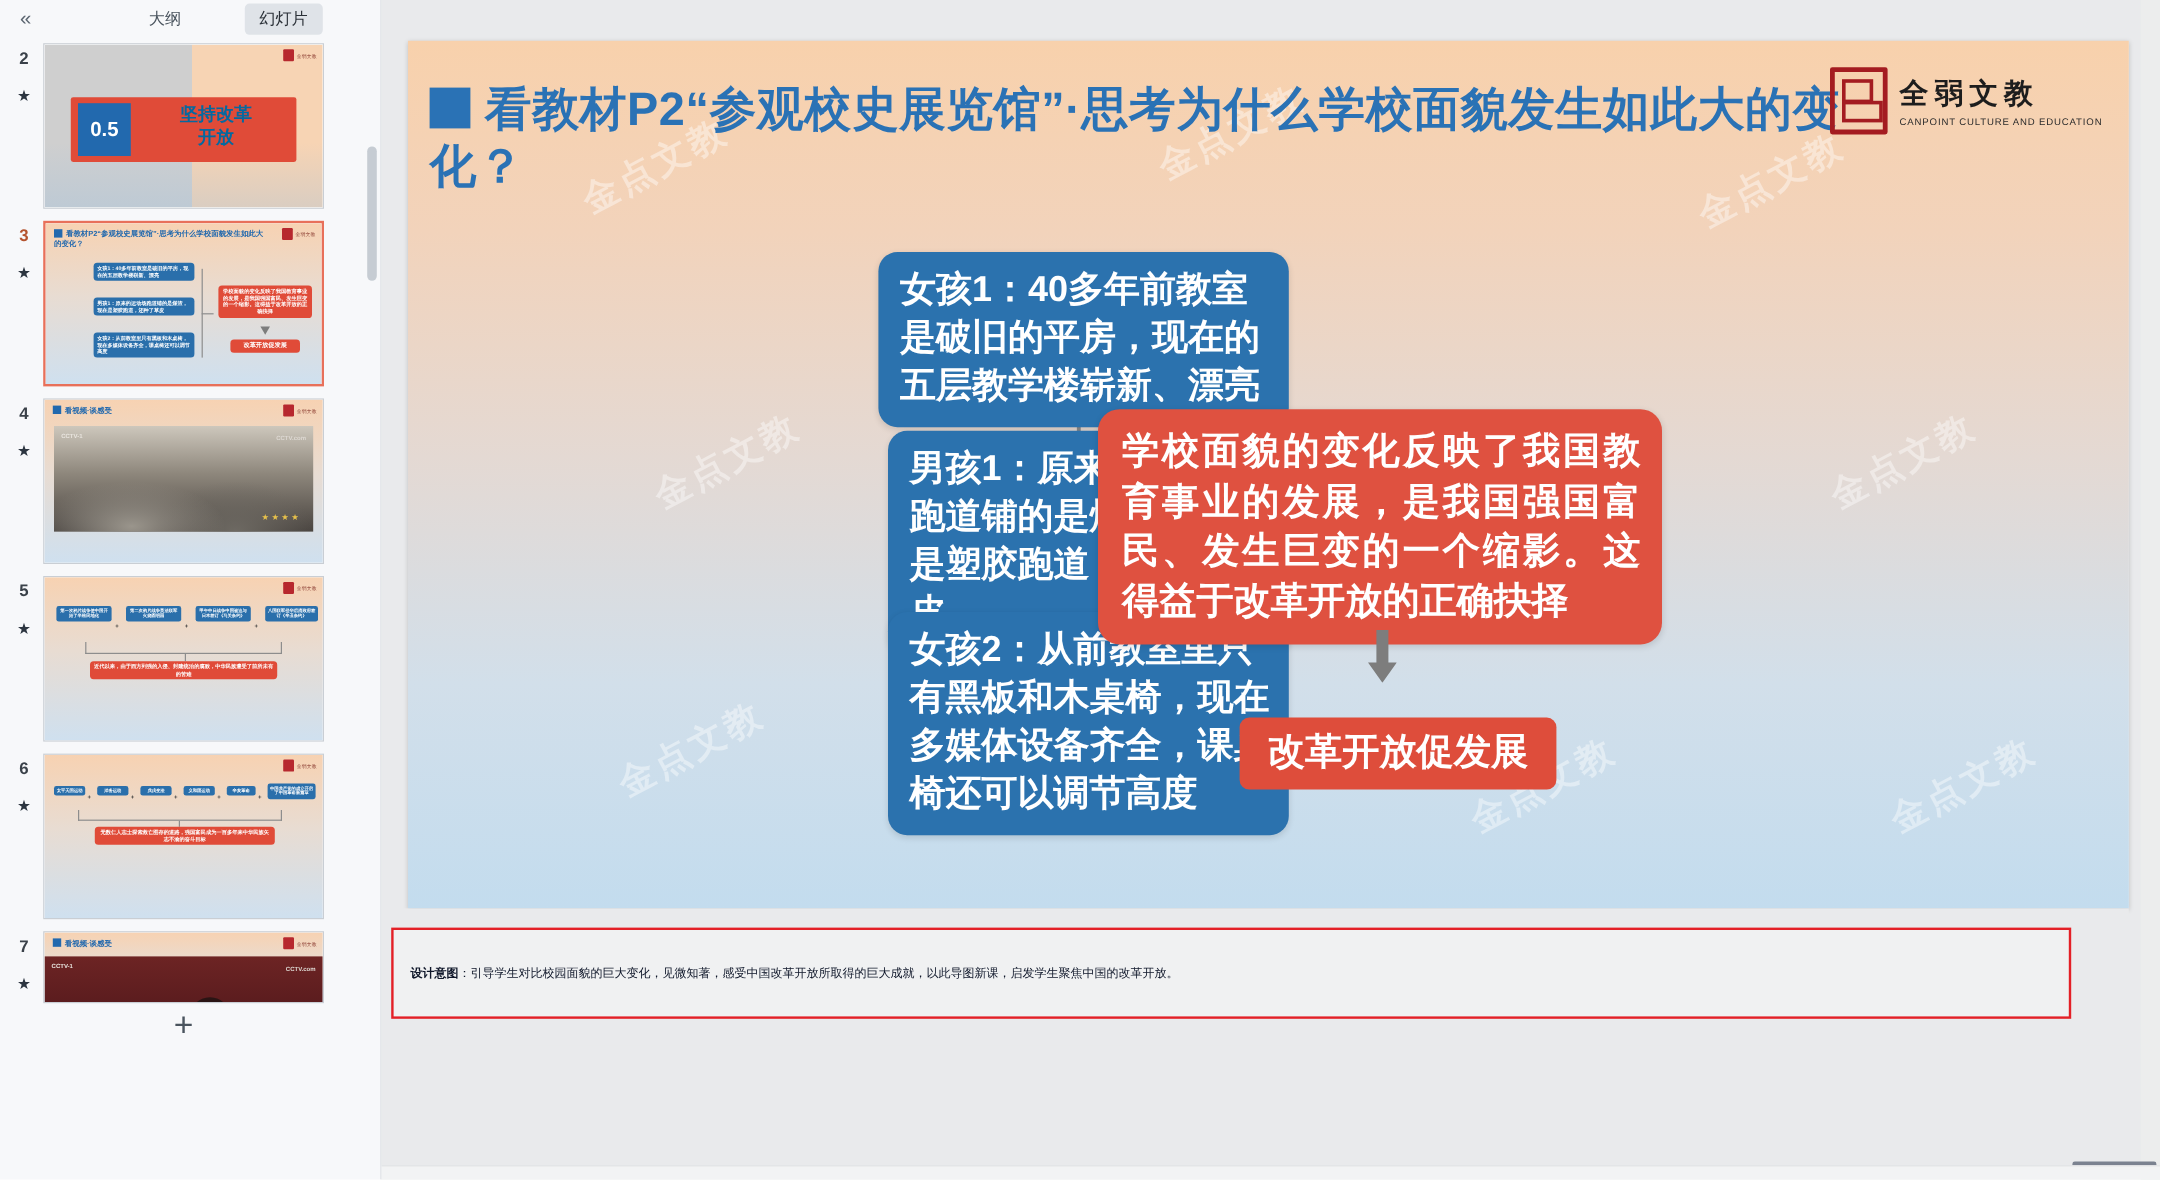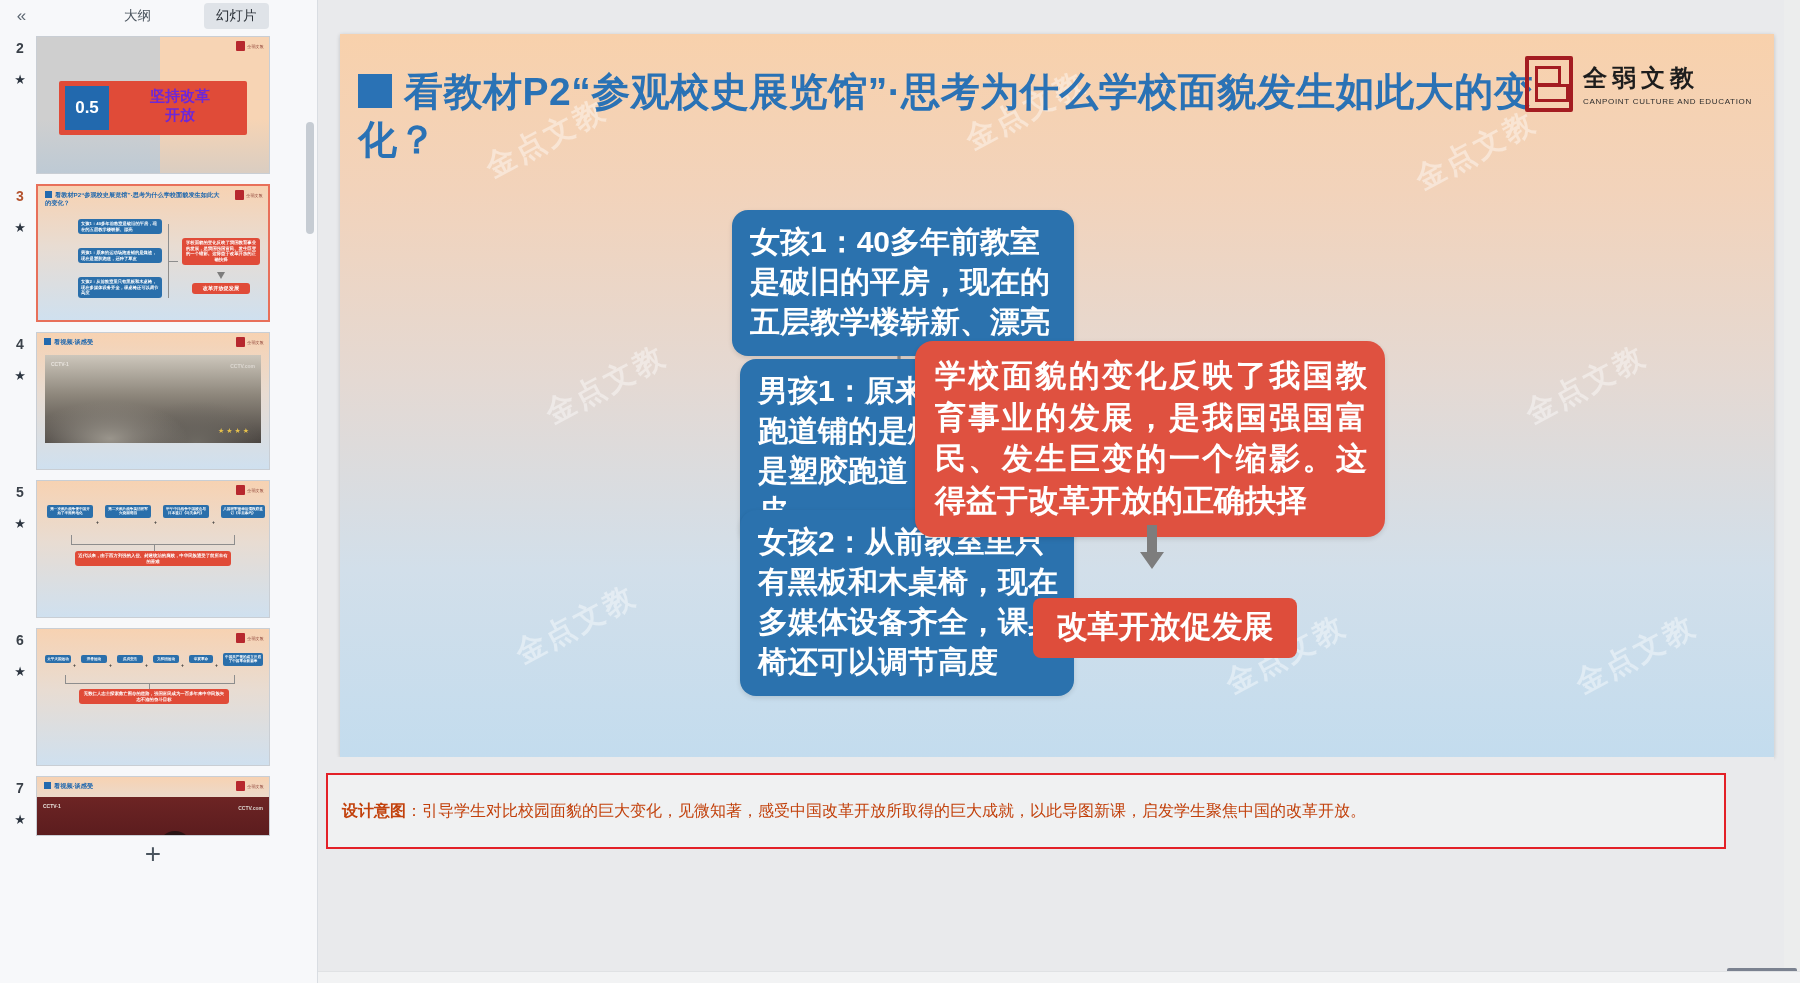--- a/index.html
+++ b/index.html
@@ -218,21 +218,21 @@
   
   #notes-bar {
     position: absolute; left: 0; top: 757px; width: 1456px; height: 114px;
     background: #e9eaec;
   }
   #notes-box {
     position: absolute; left: 8px; top: 16px; width: 1400px; height: 76px;
     border: 2px solid #e32027; background: #f0f1f2;
     display: flex; align-items: center; padding: 0 14px;
   }
-  #notes-text { font-size: 16px; color: #c2410c; line-height: 1.5; }
+  #notes-text { font-size: 10px; color: #0f172a; line-height: 1.5; }
   #notes-label { font-weight: bold; }
 
   #main-right-strip {
     position: absolute; right: 0; top: 0; width: 16px; height: 983px;
     background: #eceded;
   }
   #main-scroll-thumb {
     position: absolute; right: 3px; top: 968px; width: 70px; height: 9px;
     background: #7b8290; border-radius: 2px;
   }
@@ -266,21 +266,21 @@
         <div class="thumb-frame">
           <div class="mini" style="background:#fff;">
             <div style="position:absolute;inset:0;background:linear-gradient(90deg,#cfcfcf 0 53%,#f7d4b4 53% 100%);"></div>
             <div style="position:absolute;left:0;right:0;top:0;bottom:0;background:linear-gradient(180deg,rgba(0,0,0,0) 60%,rgba(150,190,225,.30) 100%);"></div>
             <div class="mini-logo">
               <div class="lg-mark"></div>
                 <div class="lg-txt">全弱文教</div>
             </div>
             <div style="position:absolute;left:22px;top:44px;right:22px;height:54px;background:#e04b38;border-radius:2px;"></div>
             <div style="position:absolute;left:28px;top:49px;width:44px;height:44px;background:#2269ae;color:#fff;font-size:17px;font-weight:bold;display:flex;align-items:center;justify-content:center;">0.5</div>
-            <div style="position:absolute;left:80px;top:50px;right:26px;color:#6d28d9;font-size:15px;font-weight:bold;text-align:center;line-height:1.25;">
+            <div style="position:absolute;left:80px;top:50px;right:26px;color:#0369a1;font-size:15px;font-weight:bold;text-align:center;line-height:1.25;">
               <div>坚持改革</div>
               <div>开放</div>
             </div>
           </div>
         </div>
       </div>
 
       <div class="thumb-row" style="height:148px; top:148px; position:absolute;">
         <div class="thumb-meta">
           <div class="thumb-num" style="color:#b4532e;">3</div>

